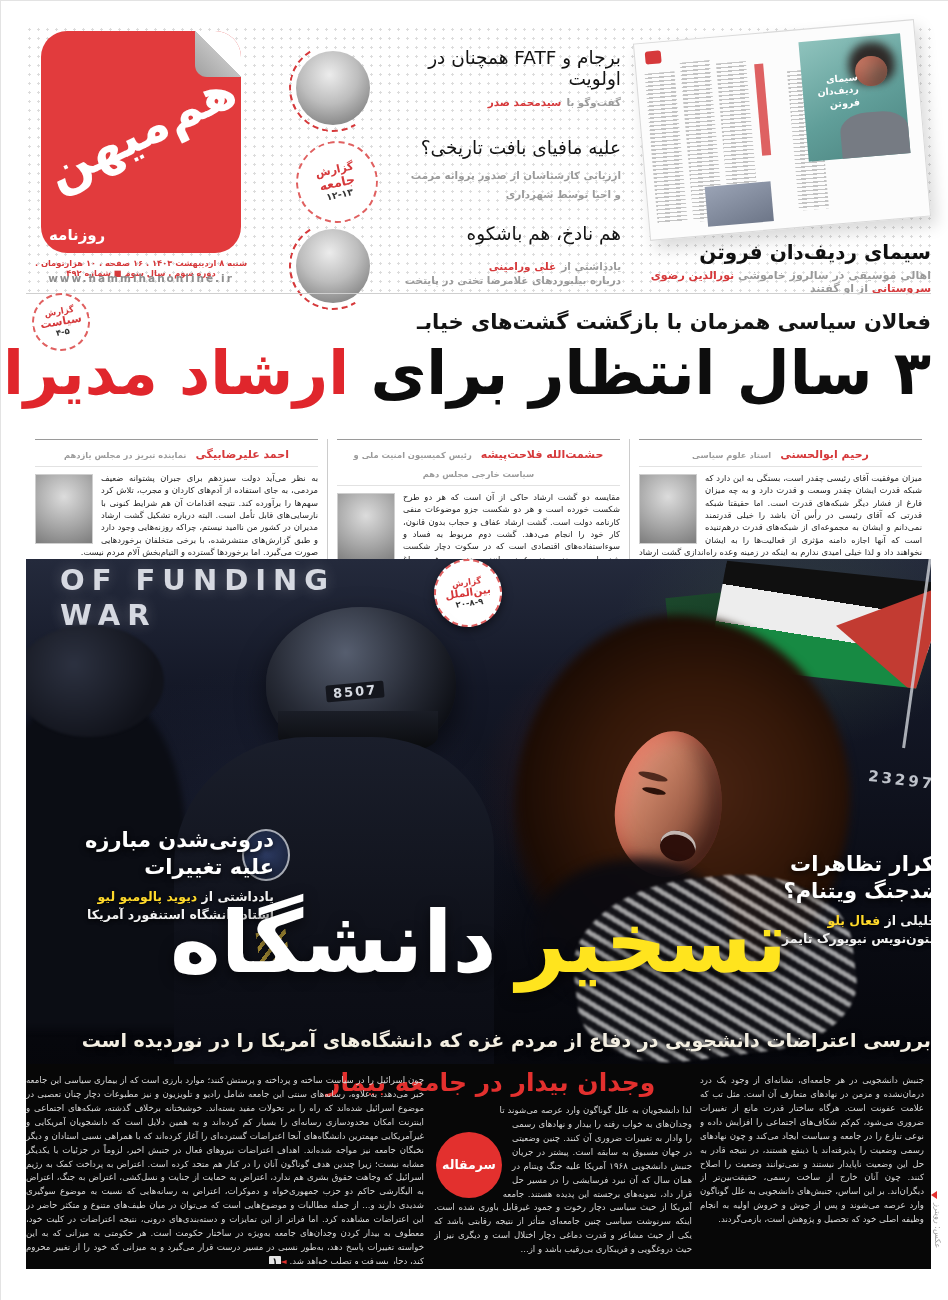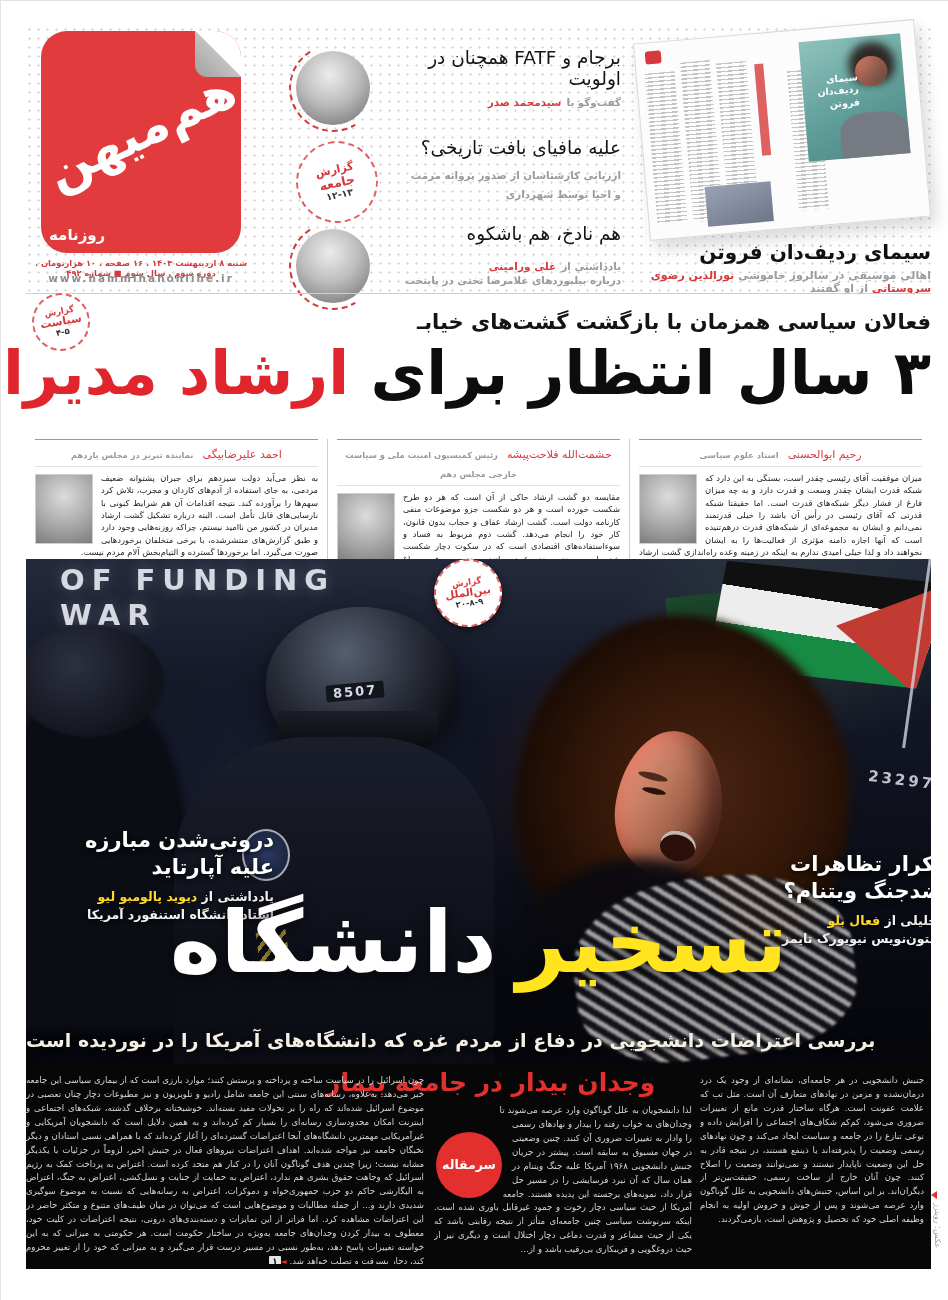--- a/index.html
+++ b/index.html
@@ -63,21 +63,21 @@
   .kbadge .b1{font-size:8.5px}.kbadge .b2{font-size:11px}.kbadge .bp{font-size:8.5px}
   .mainhead{position:absolute;left:25px;top:336px;width:905px;text-align:center;direction:rtl;
     font-size:61px;font-weight:900;letter-spacing:-2px;white-space:nowrap;color:#0d0d0d;}
   .mainhead .red{color:#e0262c;}
 
   
   .ops{position:absolute;left:25px;top:438px;width:905px;height:120px;display:flex;direction:rtl;overflow:hidden;}
   .op{flex:1 1 0;padding:0 9px;border-left:1px solid #ccc;overflow:hidden;}
   .op:last-child{border-left:none;}
   .op-h{border-top:1px solid #9a9a9a;border-bottom:1px solid #e2e2e2;text-align:center;padding:3px 0 4px;direction:rtl;}
-  .op-name{color:#d6393b;font-weight:400;font-size:11px;}
+  .op-name{color:#d6393b;font-weight:700;font-size:11px;}
   .op-role{color:#9a9a9a;font-size:8.3px;font-weight:bold;margin-right:4px;}
   .op-body{margin-top:5px;font-size:8.4px;line-height:1.47;text-align:justify;direction:rtl;color:#1c1c1c;}
   .op-photo{float:left;width:56px;height:68px;margin:2px 8px 2px 0;border:1px solid #cfcfcf;
     background:radial-gradient(circle at 50% 32%,#dcdcdc,#a8a8a8 55%,#7c7c7c);}
 
   
   .photo{position:absolute;left:25px;top:558px;width:905px;height:710px;overflow:hidden;background:
     radial-gradient(ellipse 300px 200px at 85% 10%, rgba(70,95,70,.35), transparent 60%),
     radial-gradient(ellipse 280px 240px at 70% 32%, rgba(130,45,30,.4), transparent 65%),
     radial-gradient(ellipse 420px 320px at 28% 42%, rgba(45,55,90,.35), transparent 60%),
@@ -135,21 +135,21 @@
   .note{direction:rtl;text-align:right;position:absolute;}
   .note-left{left:8px;top:268px;width:240px;}
   .note-right{left:688px;top:292px;width:228px;}
   .note-title{font-size:21px;font-weight:900;color:#fff;line-height:1.3;text-shadow:0 2px 6px rgba(0,0,0,.9);}
   .note-sub{margin-top:6px;font-size:12.5px;font-weight:bold;color:#f2f2f2;text-shadow:0 1px 4px #000;line-height:1.5;}
   .yellow{color:#ffd92b;}
   .big-title{position:absolute;left:0;width:100%;top:338px;text-align:center;direction:rtl;
     font-size:86px;font-weight:900;line-height:1.05;letter-spacing:-3px;text-shadow:0 4px 14px rgba(0,0,0,.6);}
   .bt-yellow{color:#ffe41e;}
   .bt-white{color:#fff;margin-right:-10px;}
-  .photo-sub{position:absolute;left:0;width:100%;top:470px;text-align:left;direction:rtl;
+  .photo-sub{position:absolute;left:0;width:100%;top:470px;text-align:right;direction:rtl;
     font-size:19px;font-weight:bold;color:#f4efe2;text-shadow:0 2px 6px #000;}
 
   
   .edit{position:absolute;left:0;right:0;top:505px;bottom:0;background:#070707;}
   .ed-title{position:absolute;left:300px;top:4px;width:402px;text-align:left;direction:rtl;
     font-size:25px;font-weight:900;color:#e3302e;}
   .ed-txt{font-size:8.6px;line-height:1.62;color:#d8d8d8;text-align:justify;direction:rtl;}
   .ed-right{position:absolute;left:674px;top:10px;width:224px;height:190px;overflow:hidden;}
   .ed-mid{position:absolute;left:408px;top:40px;width:258px;height:160px;overflow:hidden;}
   .ed-badge{float:left;width:66px;height:66px;border-radius:50%;background:#e3302e;color:#fff;
@@ -313,21 +313,21 @@
     <div class="eye"></div>
     <div class="mouth"></div>
     <div class="scarf-dark"></div>
     <div class="scarf"></div>
 
     <div class="digits">23297</div>
 
     <div class="note note-left">
       <div class="note-title">
         <div>درونی‌شدن مبارزه</div>
-        <div>علیه آپارتاید</div>
+        <div>علیه تغییرات</div>
       </div>
       <div class="note-sub">
         <span>یادداشتی از</span>
         <span class="yellow">دیوید پالومبو لیو</span>
         <div>استاد دانشگاه استنفورد آمریکا</div>
       </div>
     </div>
 
     <div class="note note-right">
       <div class="note-title">

